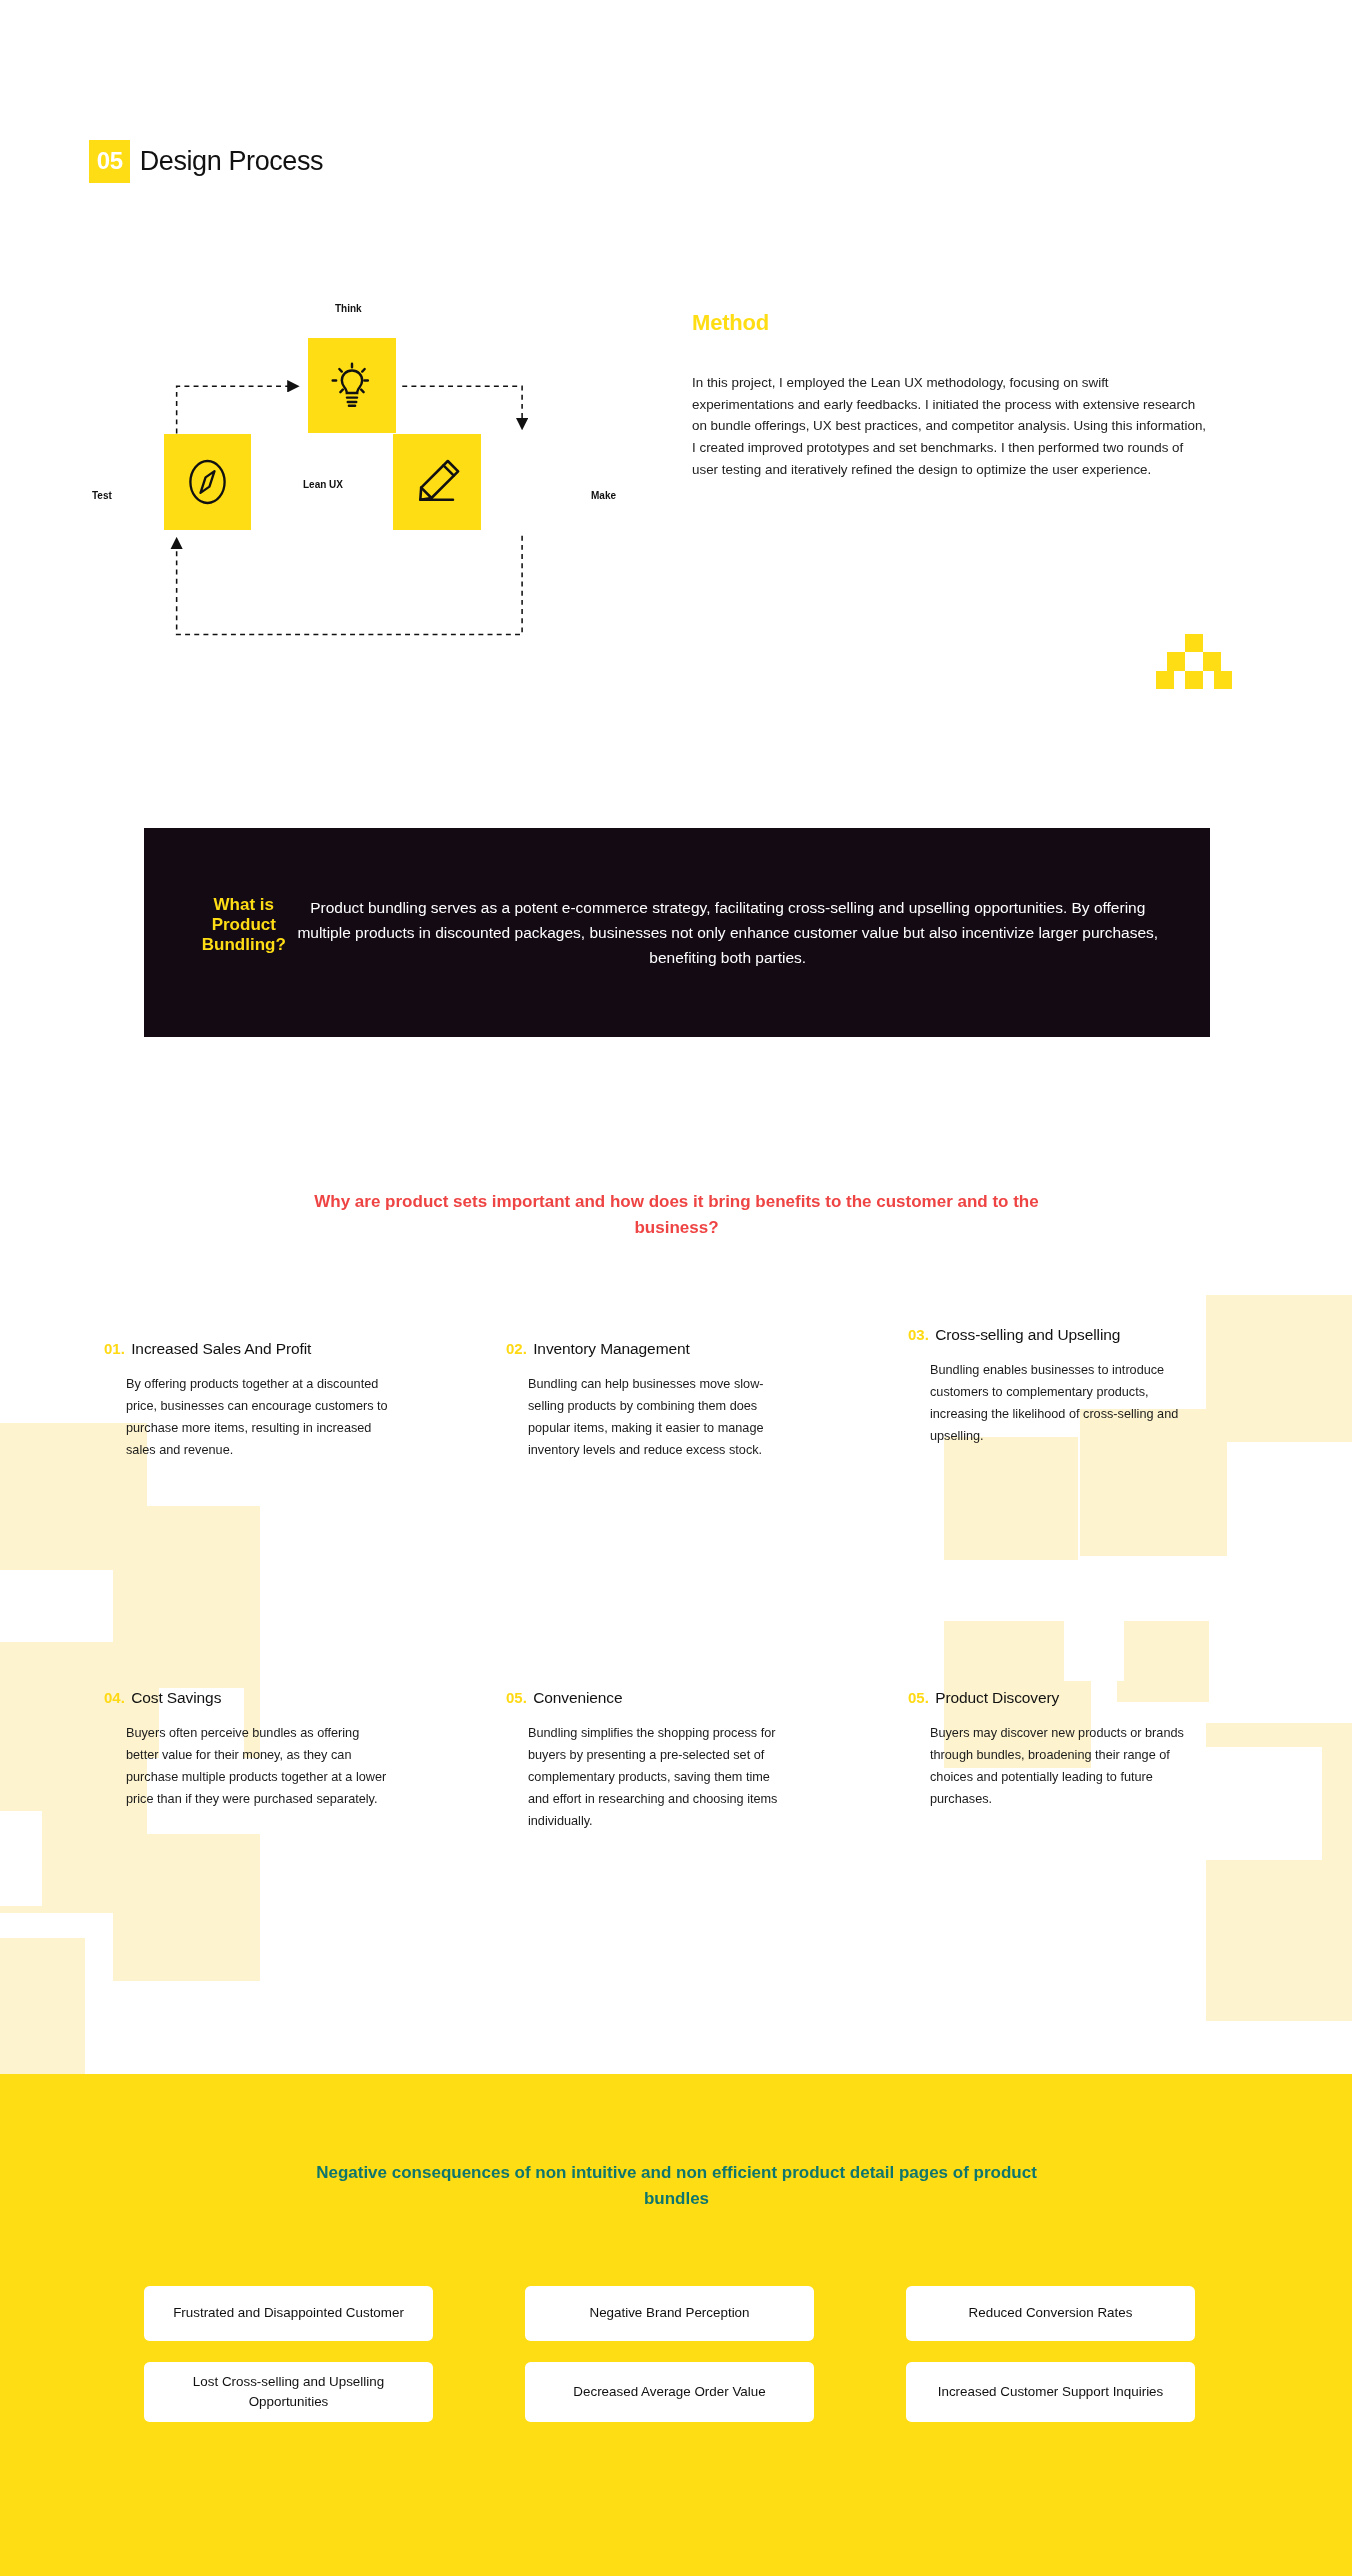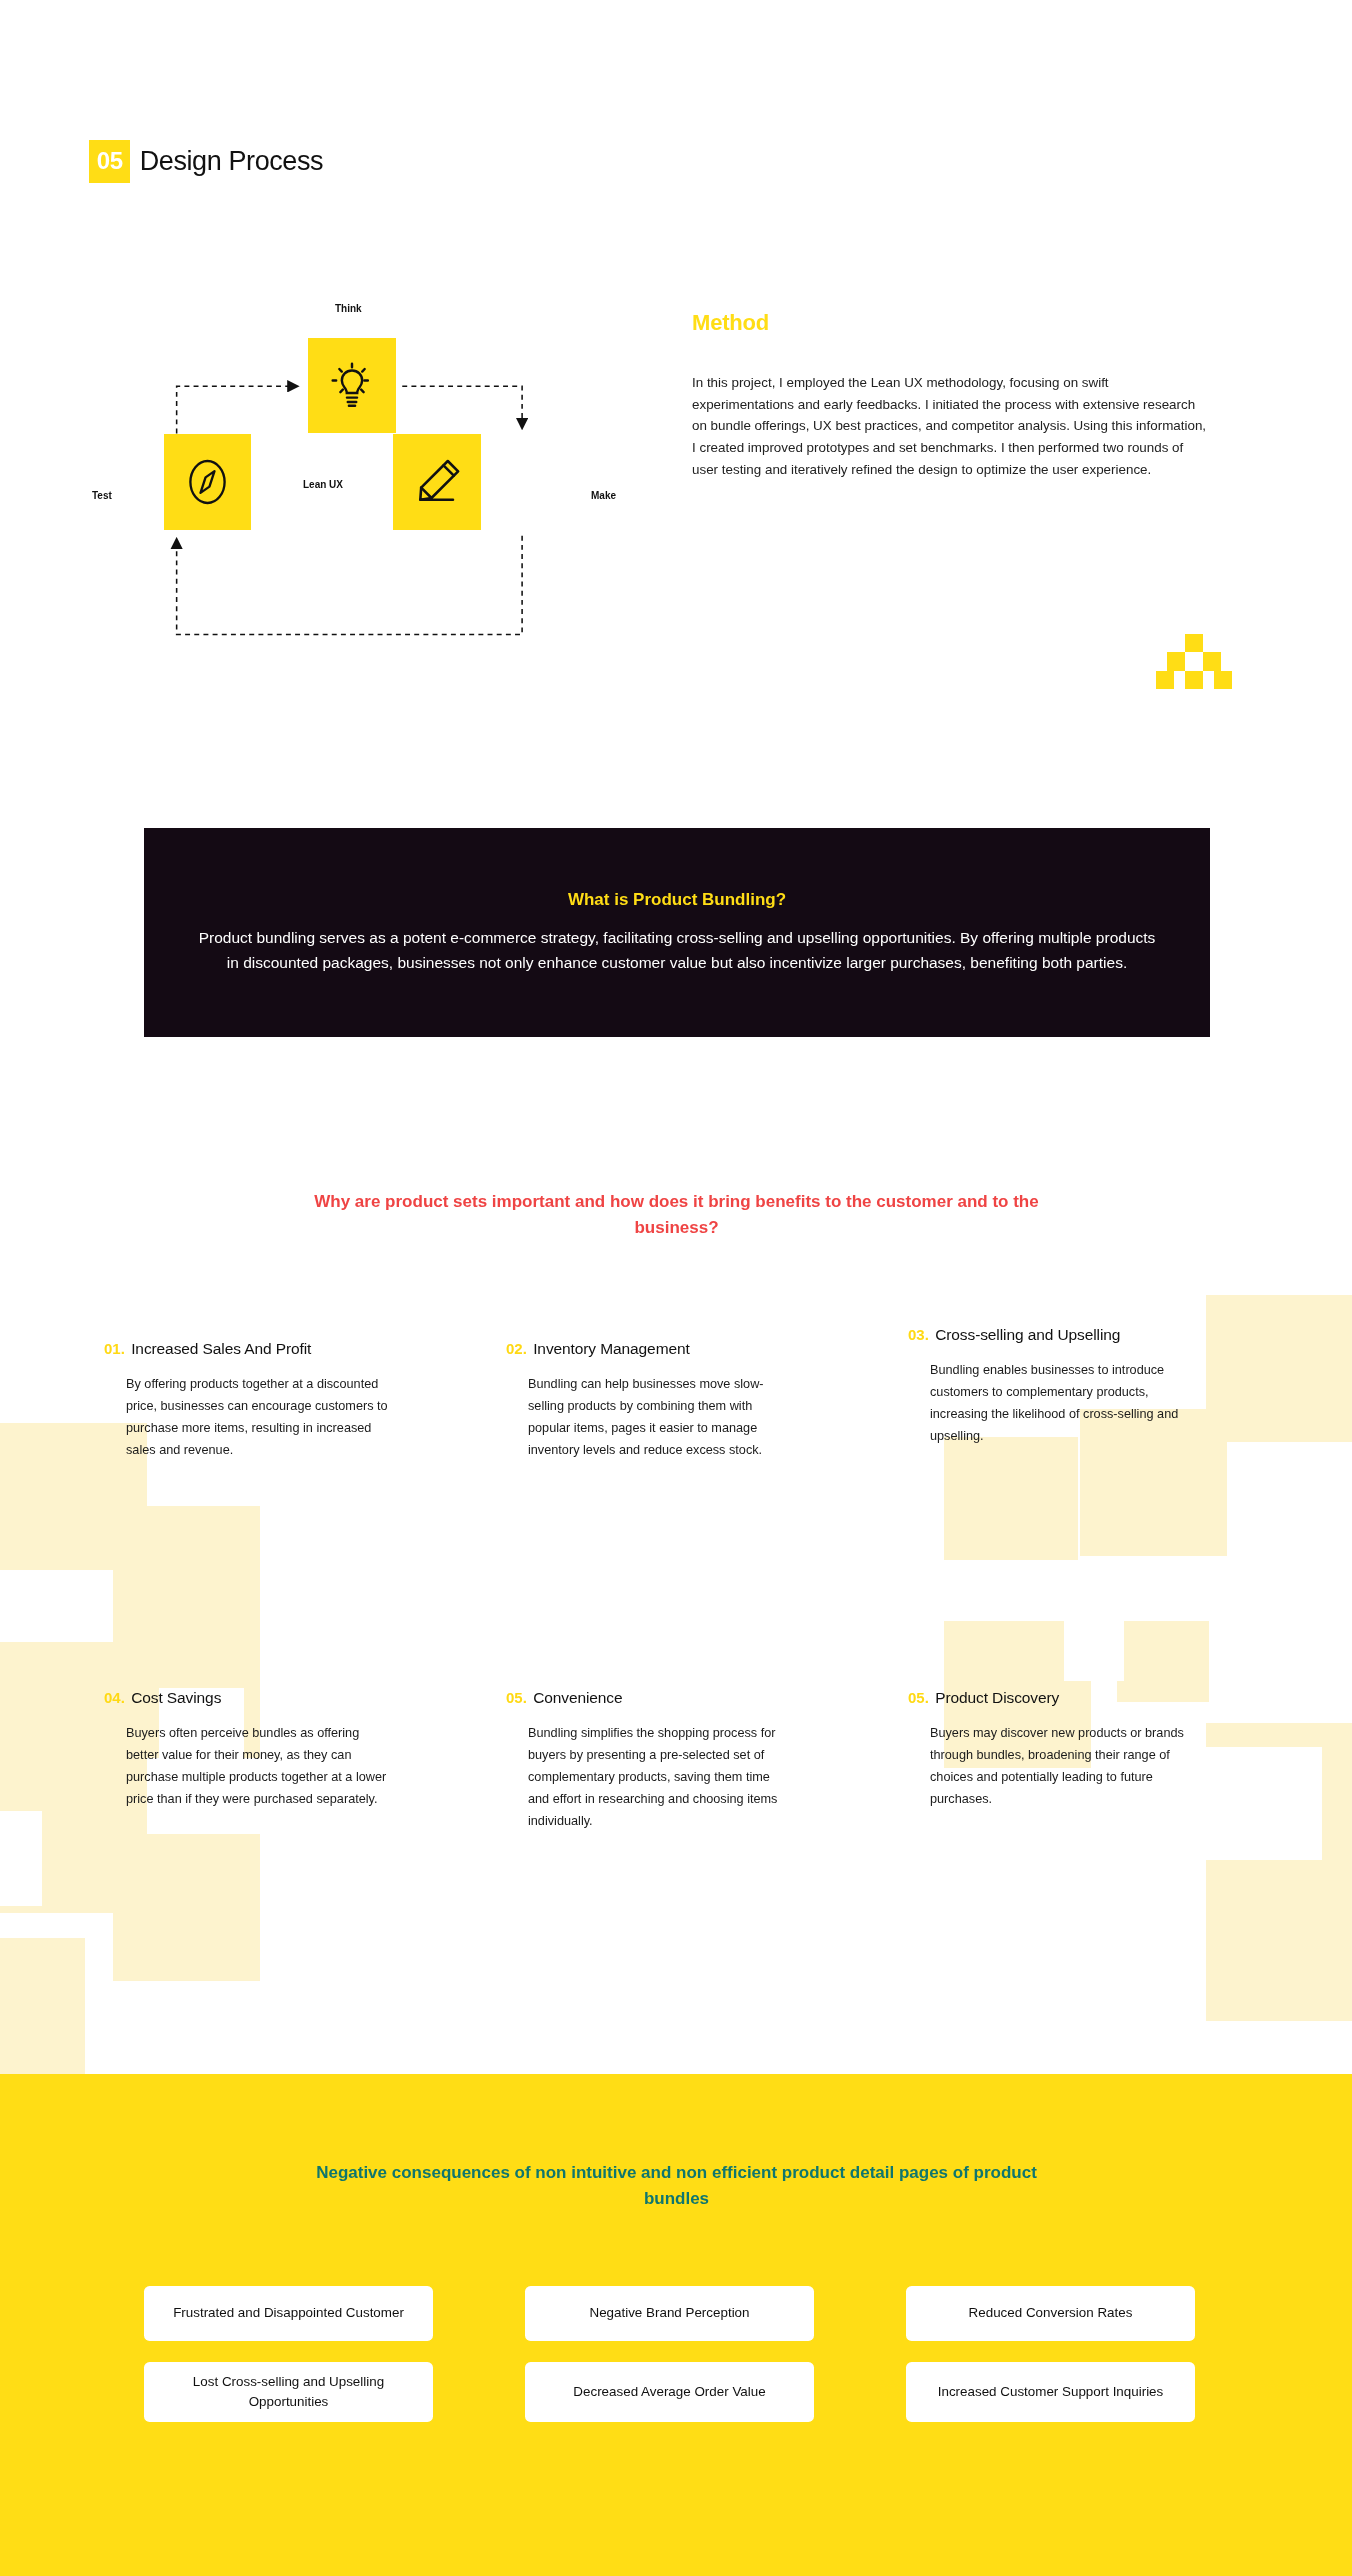--- a/index.html
+++ b/index.html
@@ -110,23 +110,23 @@
 
   
   .dark-panel {
     position: absolute;
     left: 144px;
     top: 828px;
     width: 1066px;
     height: 209px;
     background: #140A14;
     display: flex;
-    flex-direction: column;
+    flex-direction: row;
     align-items: center;
-    justify-content: center;
+    justify-content: flex-start;
     padding: 0 49px;
   }
   .dark-title {
     color: #FFDD15;
     font-size: 17px;
     font-weight: 700;
     margin-bottom: 15.5px;
     text-align: center;
   }
   .dark-body {
@@ -365,21 +365,21 @@
       <span class="card-title">Increased Sales And Profit</span>
     </div>
     <div class="card-body">By offering products together at a discounted price, businesses can encourage customers to purchase more items, resulting in increased sales and revenue.</div>
   </div>
 
   <div class="card c2">
     <div class="card-head">
       <span class="card-num">02.</span>
       <span class="card-title">Inventory Management</span>
     </div>
-    <div class="card-body">Bundling can help businesses move slow-selling products by combining them with popular items, pages it easier to manage inventory levels and reduce excess stock.</div>
+    <div class="card-body">Bundling can help businesses move slow-selling products by combining them does popular items, making it easier to manage inventory levels and reduce excess stock.</div>
   </div>
 
   <div class="card c3">
     <div class="card-head">
       <span class="card-num">03.</span>
       <span class="card-title">Cross-selling and Upselling</span>
     </div>
     <div class="card-body">Bundling enables businesses to introduce customers to complementary products, increasing the likelihood of cross-selling and upselling.</div>
   </div>
 

